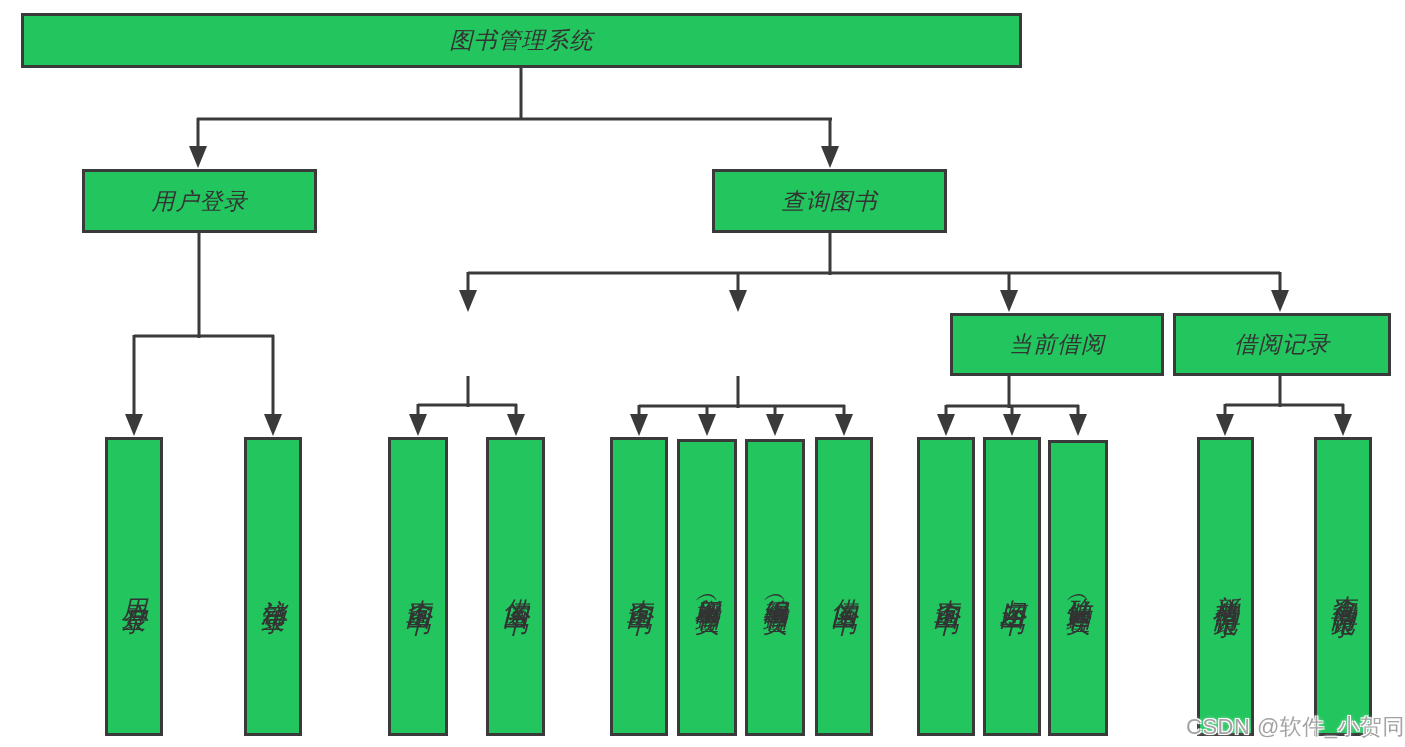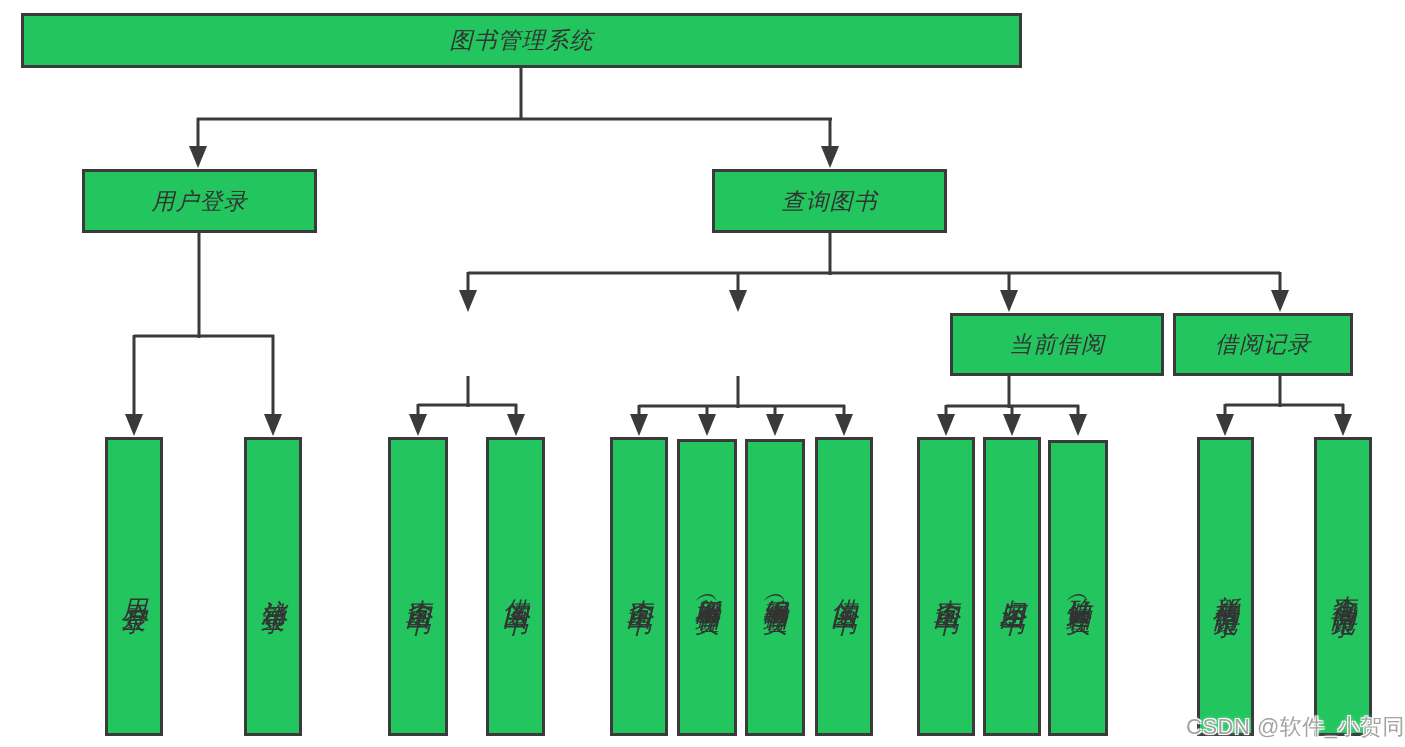--- a/index.html
+++ b/index.html
@@ -38,21 +38,21 @@
     line-height:1;
   }
   .vlabel.tight{font-size:24px;letter-spacing:2px;}
   
   .n-root{left:21px;top:13px;width:1001px;height:55px;}
   .n-user-login{left:82px;top:169px;width:235px;height:64px;}
   .n-book-mgmt{left:712px;top:169px;width:235px;height:64px;}
   .n-l2-0{left:362px;top:313px;width:213px;height:63px;}
   .n-l2-1{left:630px;top:313px;width:213px;height:63px;}
   .n-l2-2{left:903px;top:313px;width:214px;height:63px;margin-left:47px;}
-  .n-l2-3{left:1173px;top:313px;width:180px;height:63px;}
+  .n-l2-3{left:1173px;top:313px;width:218px;height:63px;}
   .leaf{top:437px;height:299px;}
   .g1a{left:105px;width:58px;}
   .g1b{left:244px;width:58px;}
   .g2a{left:388px;width:60px;}
   .g2b{left:486px;width:59px;}
   .g3a{left:610px;width:58px;}
   .g3b{left:677px;width:60px;top:439px;height:297px;}
   .g3c{left:745px;width:60px;top:439px;height:297px;}
   .g3d{left:815px;width:58px;}
   .g4a{left:917px;width:58px;}

